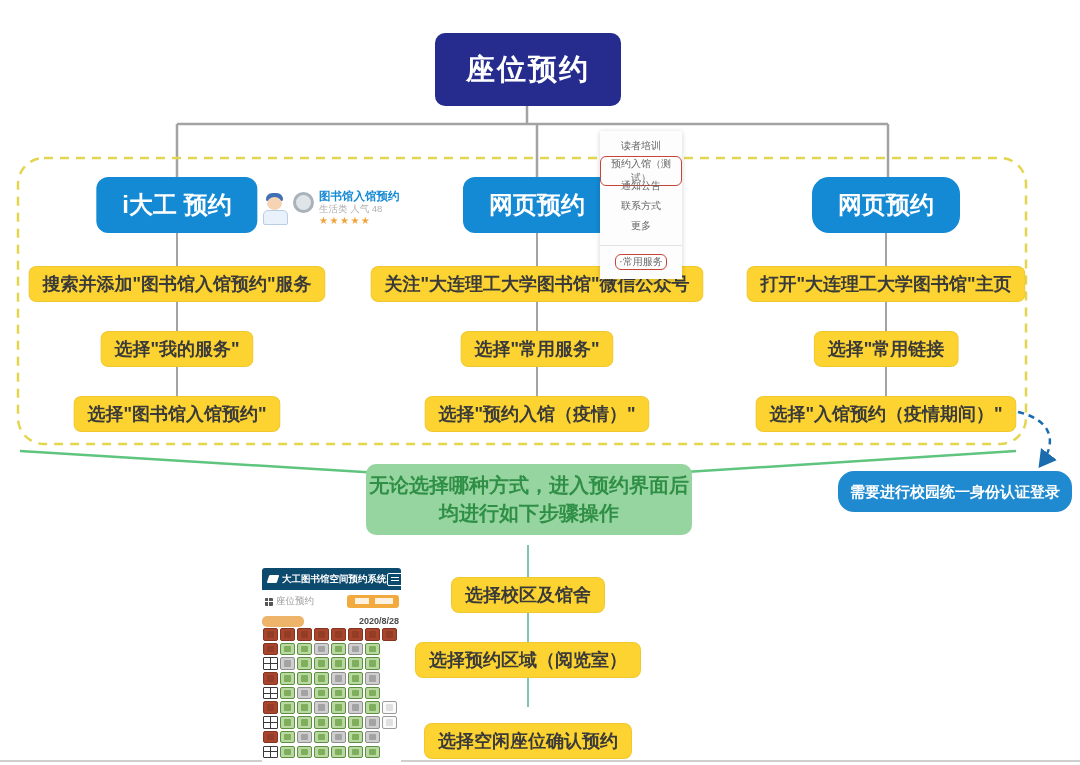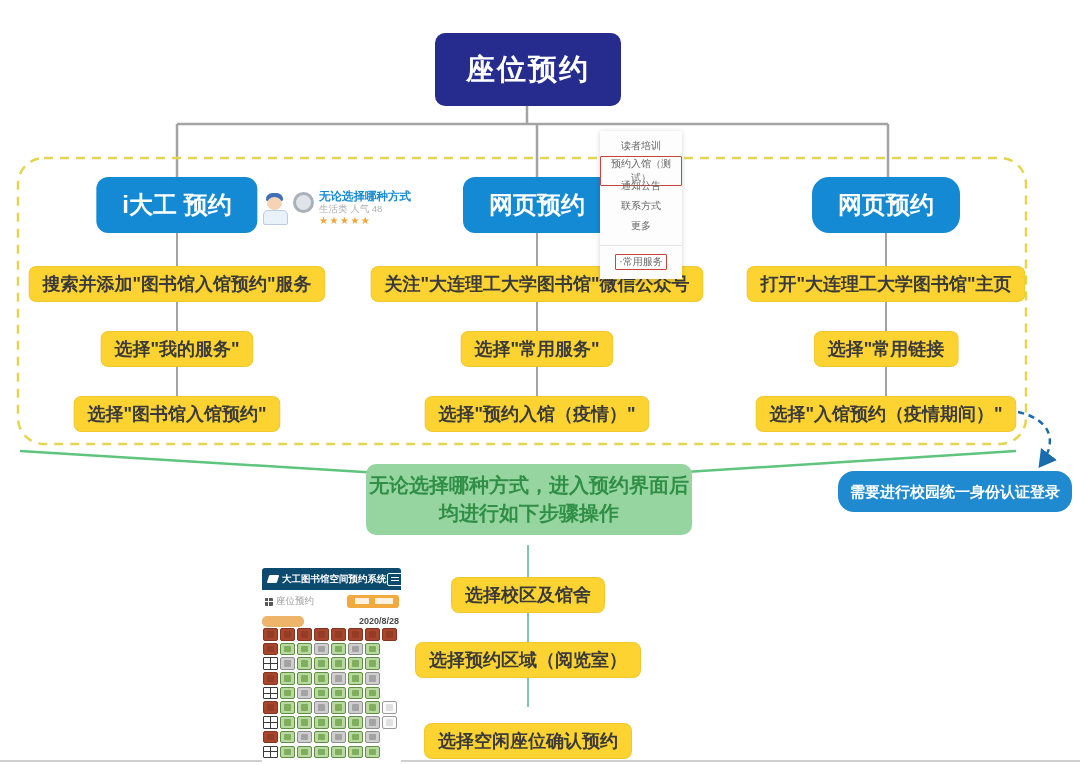--- a/index.html
+++ b/index.html
@@ -38,21 +38,21 @@
   .stamp{width:15px;height:15px;border-radius:50%;border:3px solid #a9b2ba;background:#dfe4e8;flex:0 0 auto;margin-top:-12px;}
   .app-card .txt{display:flex;flex-direction:column;line-height:1.15;}
   .app-card .t1{color:#1489d4;font-size:11.5px;font-weight:bold;white-space:nowrap;}
   .app-card .t2{color:#b0b0b0;font-size:9.5px;white-space:nowrap;margin-top:1px;}
   .app-card .t3{color:#f1a33c;font-size:10px;letter-spacing:1.5px;white-space:nowrap;}
 
   
   .wxmenu{position:absolute;left:600px;top:131px;width:82px;z-index:2;background:#fdfdfd;
     box-shadow:0 1px 5px rgba(0,0,0,0.18);padding:5px 0 6px;}
   .wxitem{text-align:center;font-size:10px;color:#666;height:20px;line-height:20px;}
-  .wxitem .hl{display:inline-block;border:1px solid #c64438;line-height:14px;padding:0 3px;border-radius:1px;}
+  .wxitem .hl{display:inline-block;border:1px solid #c64438;line-height:14px;padding:0 3px;border-radius:6px;}
   .wxitem.footer{border-top:1px solid #e3e3e3;margin-top:9px;padding-top:6px;height:21px;}
 
   
   .miniapp{position:absolute;left:262px;top:568px;width:139px;height:195px;z-index:1;background:#fff;}
   .mini-header{height:22px;background:#0c4a6e;border-radius:3px 3px 0 0;display:flex;align-items:center;
     padding:0 4px;color:#fff;font-size:9.5px;font-weight:bold;white-space:nowrap;}
   .mini-logo{width:10px;height:8px;background:#fff;transform:skewX(-18deg);border-radius:1px;margin:0 4px 0 2px;flex:0 0 auto;}
   .mini-burger{margin-left:auto;width:14px;height:11px;border:1px solid #fff;border-radius:2px;flex:0 0 auto;
     background-image:linear-gradient(#fff,#fff),linear-gradient(#fff,#fff);background-size:8px 1px,8px 1px;
     background-position:center 3px,center 6px;background-repeat:no-repeat;}
@@ -145,21 +145,21 @@
     </div>
 
   <div class="app-card">
     <div class="avatar">
       <div class="cap"></div>
         <div class="head"></div>
         <div class="body"></div>
     </div>
     <div class="stamp"></div>
     <div class="txt">
-      <span class="t1">无论选择哪种方式</span>
+      <span class="t1">图书馆入馆预约</span>
       <span class="t2">生活类  人气 48</span>
       <span class="t3">★★★★★</span>
     </div>
   </div>
 
   <div class="wxmenu" id="wxmenu">
       <div class="wxitem"><span>读者培训</span></div>
       <div class="wxitem"><span class="hl">预约入馆（测试）</span></div>
       <div class="wxitem"><span>通知公告</span></div>
       <div class="wxitem"><span>联系方式</span></div>

